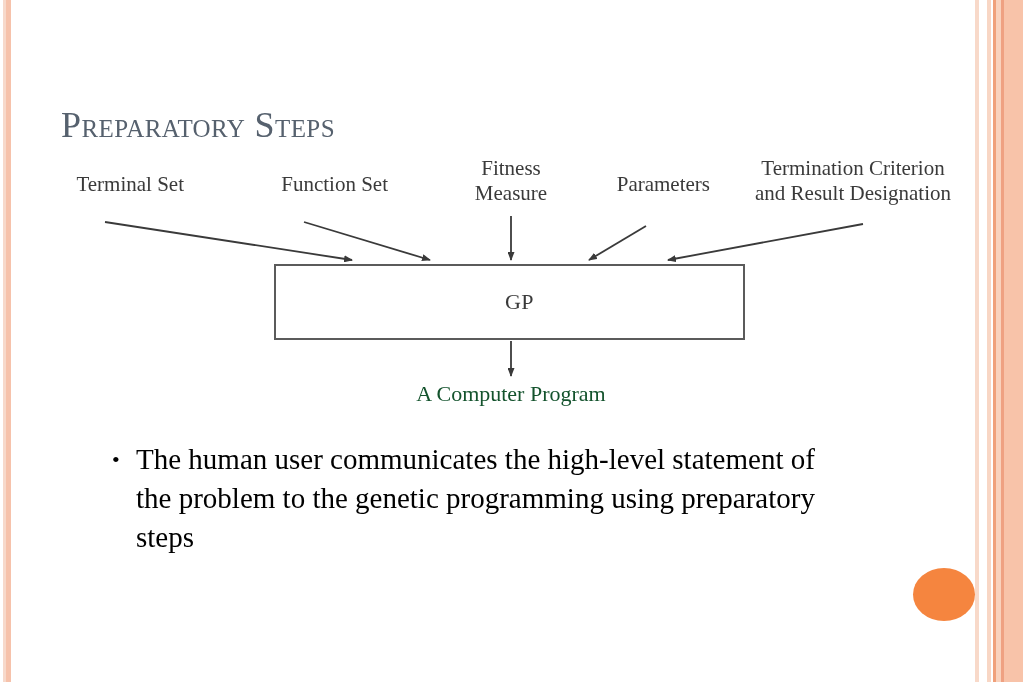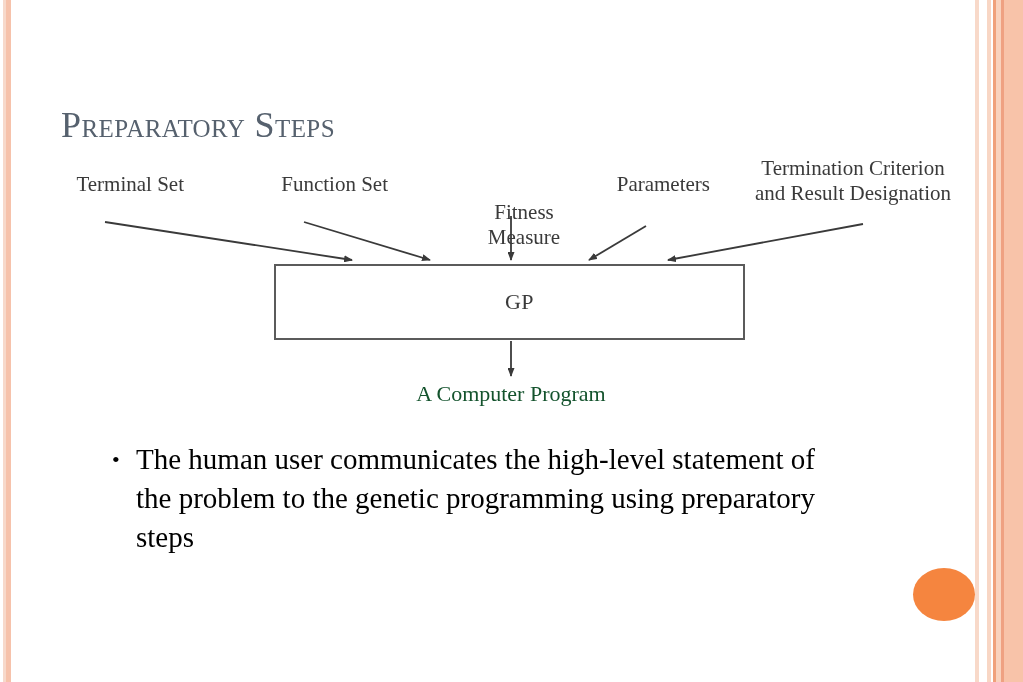--- a/index.html
+++ b/index.html
@@ -60,21 +60,21 @@
     position: absolute;
     color: #3a3a3a;
     font-family: "Liberation Serif", serif;
     font-size: 21px;
     line-height: 25px;
     text-align: center;
     white-space: pre-line;
   }
   #label-terminal-set  { left: 44px;  top: 172px; width: 140px; text-align: right; }
   #label-function-set  { left: 248px; top: 172px; width: 140px; text-align: right; }
-  #label-fitness-measure { left: 461px; top: 156px; width: 126px; margin-top: 44px; }
+  #label-fitness-measure { left: 448px; top: 156px; width: 126px; }
   #label-parameters    { left: 586px; top: 172px; width: 124px; text-align: right; }
   #label-termination   { left: 735px; top: 156px; width: 236px; }
 
   #gp-box {
     position: absolute;
     left: 274px;
     top: 264px;
     width: 471px;
     height: 76px;
     border: 2px solid #5b5b5b;

